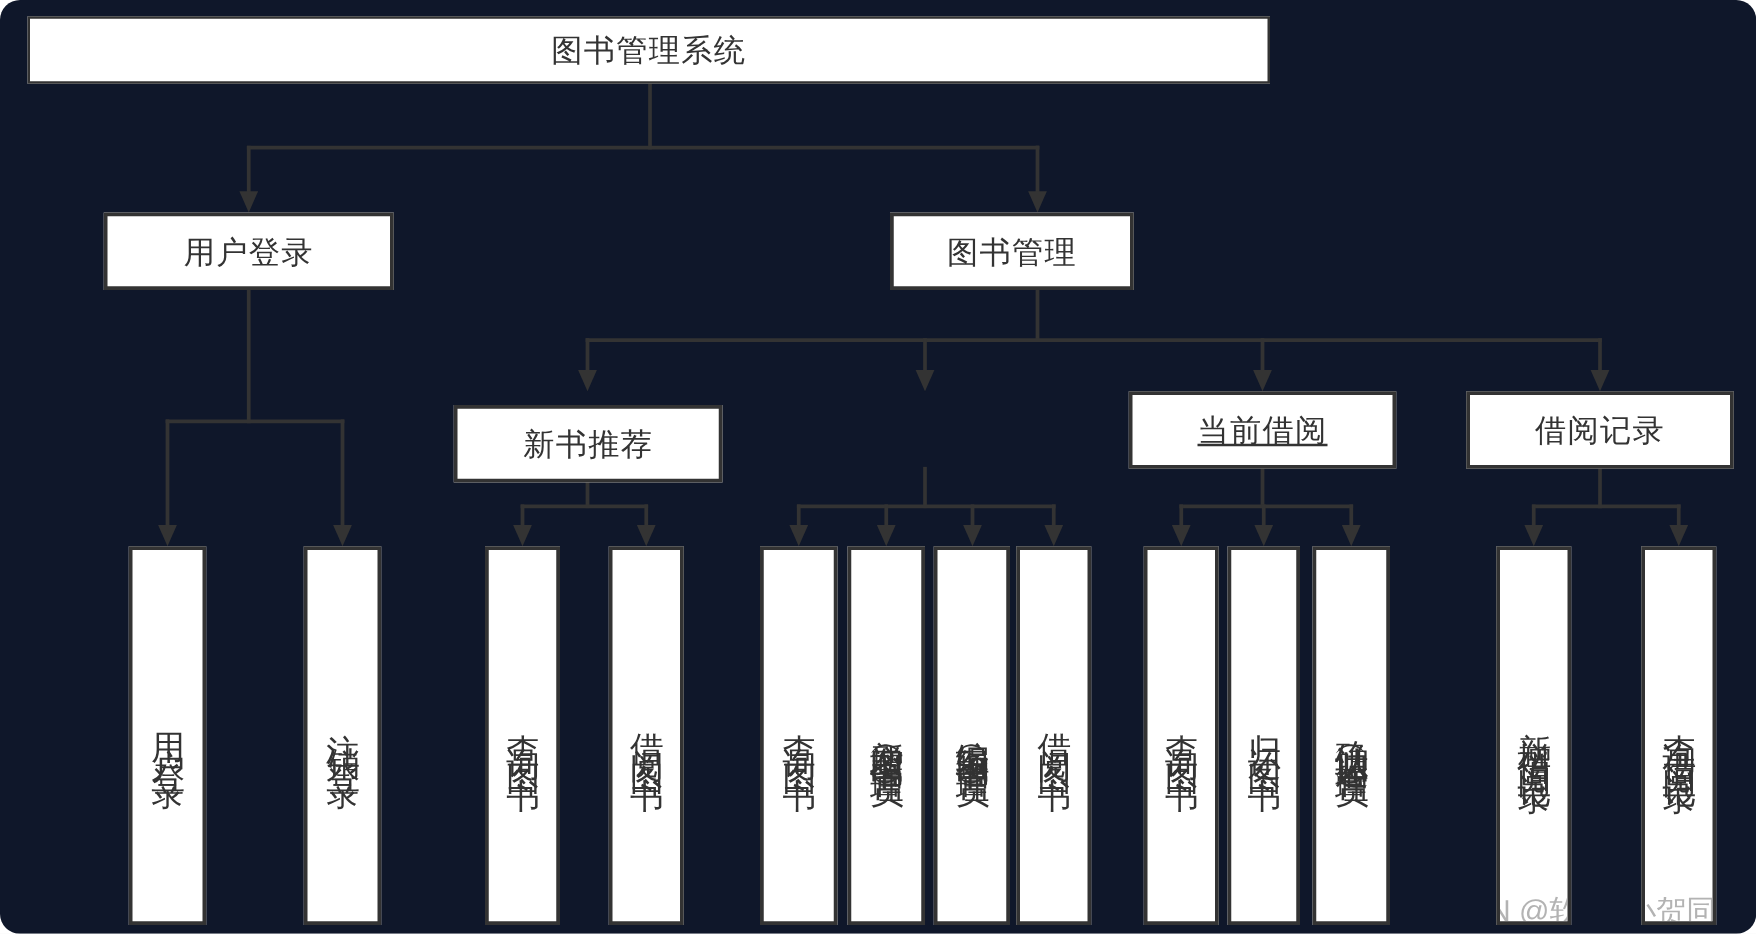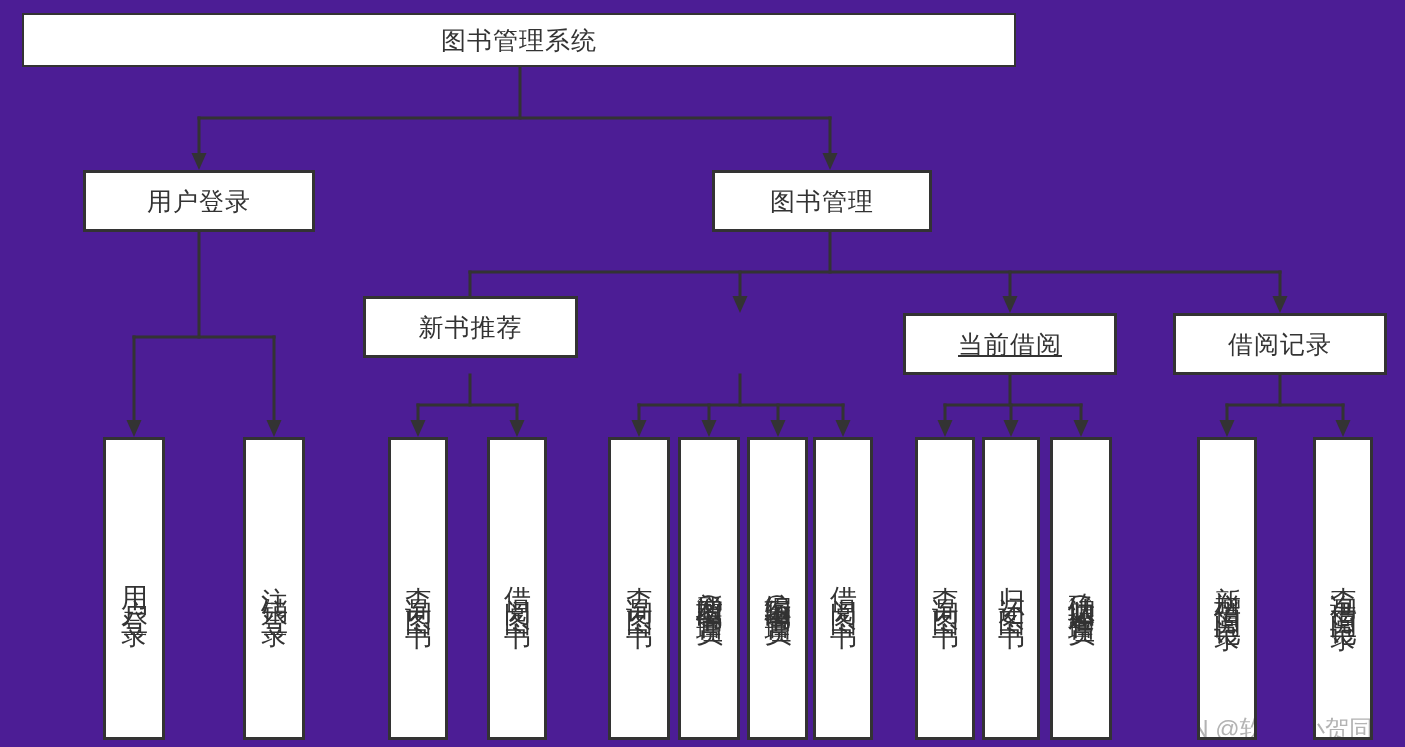--- a/index.html
+++ b/index.html
@@ -1,22 +1,23 @@
 <!DOCTYPE html>
 <html><head>
 <meta charset="utf-8">
 <style>
   html, body { margin: 0; padding: 0; background: #ffffff; }
   .canvas {
     position: relative;
     width: 1405px;
     height: 747px;
-    background: #4c1d95;
+    background: #0f172a;
     overflow: hidden;
     font-family: "Liberation Sans", "DejaVu Sans", sans-serif;
+    border-radius: 16px;
   }
   .wires {
     position: absolute;
     left: 0; top: 0;
     width: 1405px; height: 747px;
   }
   .box {
     position: absolute;
     box-sizing: border-box;
     background: #ffffff;
@@ -136,25 +137,25 @@
     </g>
   </svg>
 
   <div class="box root" style="left:22px; top:13px; width:994px; height:54px;">
     <span class="hlabel">图书管理系统</span>
   </div>
 
   <div class="box" style="left:83px; top:170px; width:232px; height:62px;">
     <span class="hlabel">用户登录</span>
   </div>
-  <div class="box" style="left:712px; top:170px; width:220px; height:62px;">
+  <div class="box" style="left:712px; top:170px; width:195px; height:62px;">
     <span class="hlabel">图书管理</span>
   </div>
 
-  <div class="box" style="left:363px; top:296px; width:215px; height:62px;text-align:center;">
+  <div class="box" style="left:363px; top:324px; width:215px; height:62px;text-align:center;">
     <span class="hlabel">新书推荐</span>
   </div>
   <div class="box" style="left:903px; top:313px; width:214px; height:62px;text-decoration:underline;">
     <span class="hlabel">当前借阅</span>
   </div>
   <div class="box" style="left:1173px; top:313px; width:214px; height:62px;">
     <span class="hlabel">借阅记录</span>
   </div>
 
   <div class="box" style="left:103px; top:437px; width:62px; height:303px;">

